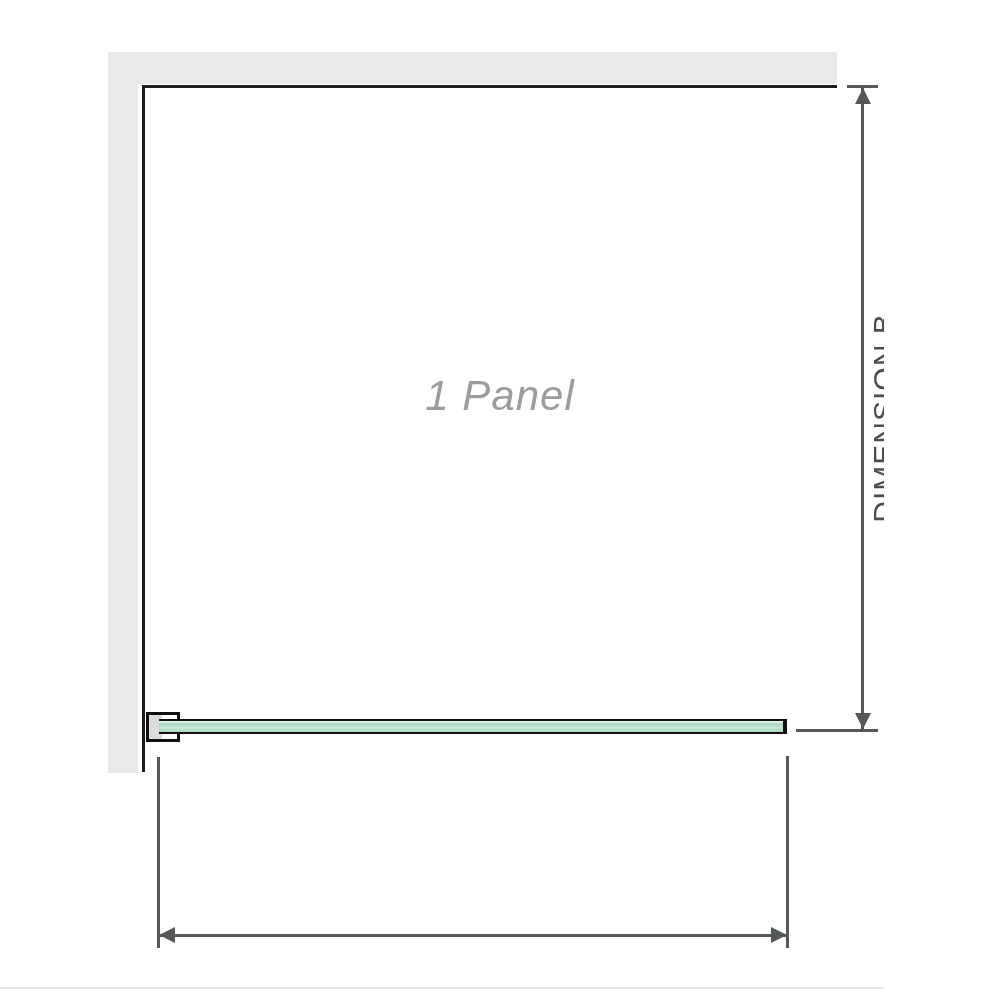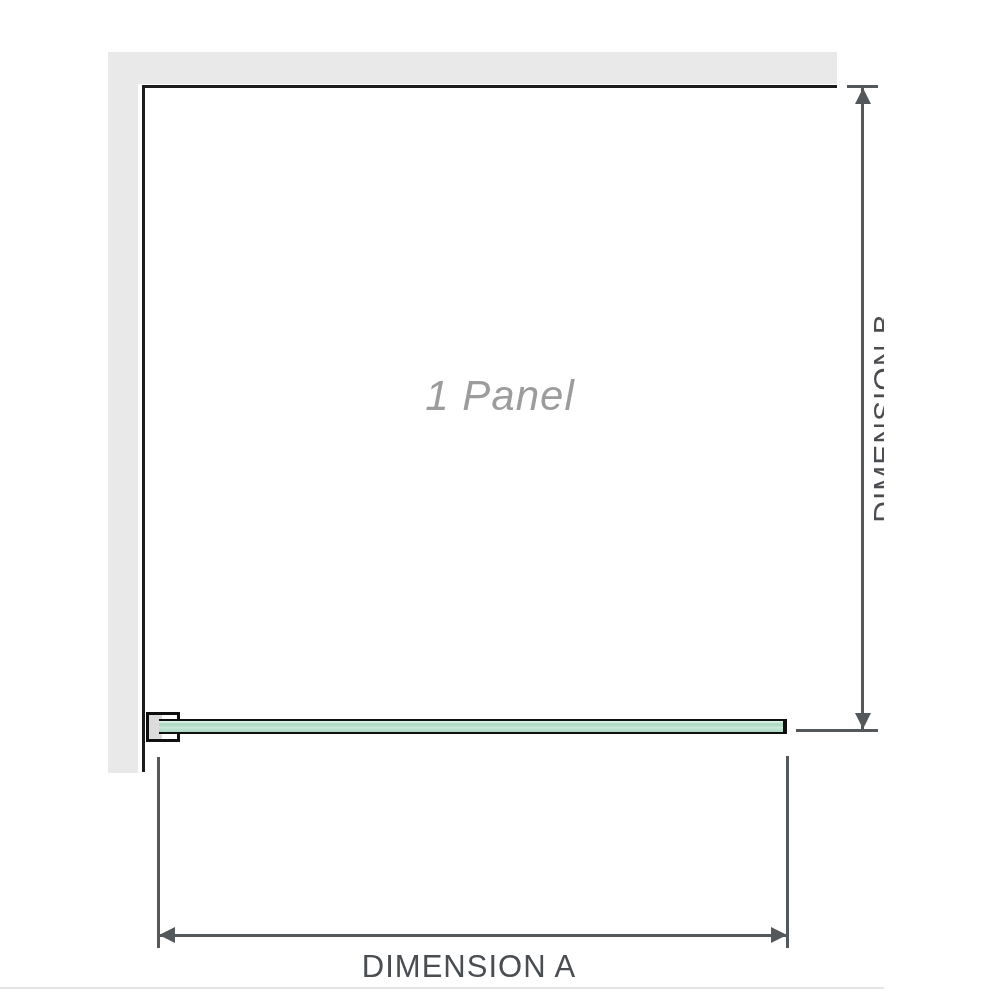--- a/index.html
+++ b/index.html
@@ -153,17 +153,16 @@
   <div class="abs dim-line dimb-vline"></div>
   <div class="abs arrow dimb-arrow-up"></div>
   <div class="abs arrow dimb-arrow-down"></div>
   <div class="abs dimb-label">DIMENSION B</div>
 
   <div class="abs dim-line dima-ext-left"></div>
   <div class="abs dim-line dima-ext-right"></div>
   <div class="abs dim-line dima-hline"></div>
   <div class="abs arrow dima-arrow-left"></div>
   <div class="abs arrow dima-arrow-right"></div>
-  <div class="abs dima-label">DIMENSION A</div>
 
   <div class="abs bottom-rule"></div>
 
 </div>
 
 </body></html>

